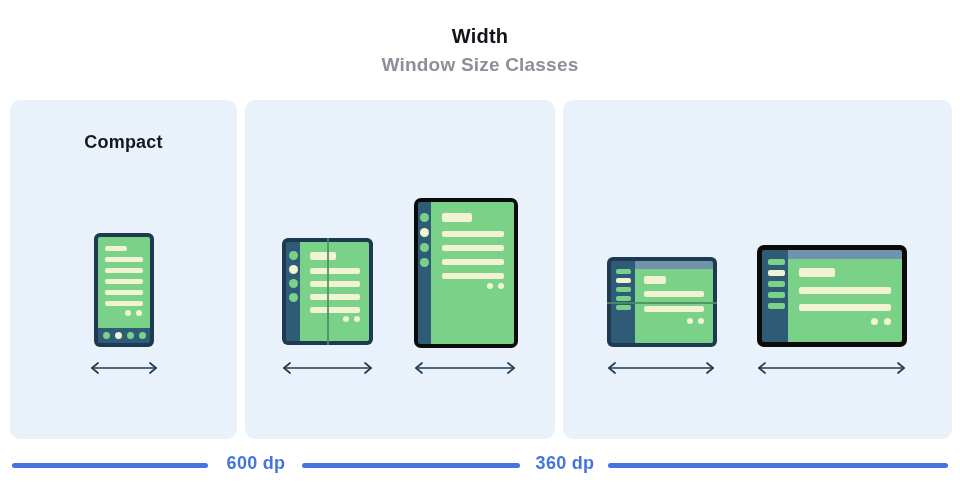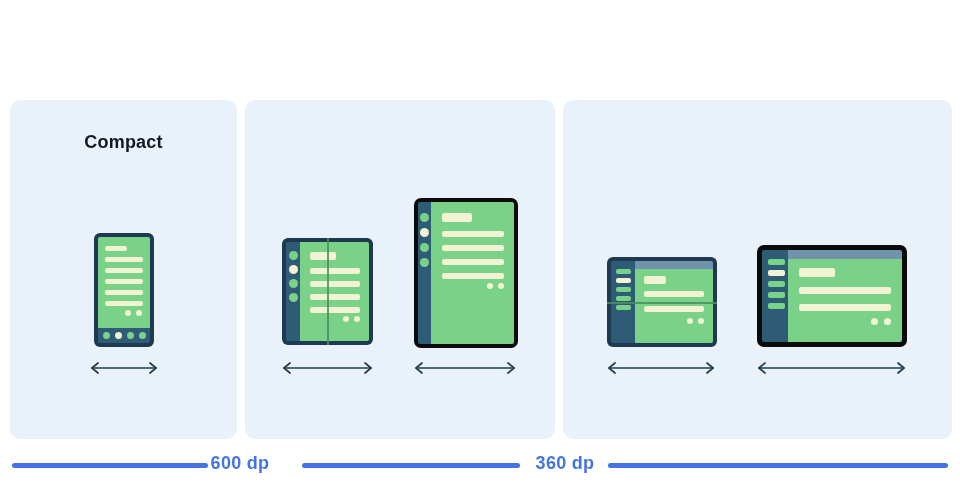--- a/index.html
+++ b/index.html
@@ -87,28 +87,30 @@
   
   .arrow{position:absolute;top:261px;height:14px;}
   .arrow svg{display:block;}
   
   .ruler-seg{position:absolute;top:463px;height:5px;background:#4374e0;border-radius:3px;}
   .seg-1{left:12px;width:196px;}
   .seg-2{left:302px;width:218px;}
   .seg-3{left:608px;width:340px;}
   .ruler-label{position:absolute;top:453px;width:84px;text-align:center;
                font-size:18px;font-weight:bold;color:#4374e0;letter-spacing:.3px;}
-  .label-600{left:198px;}
+  .label-600{left:214px;}
   .label-840{left:523px;}
 </style>
 </head>
 <body>
 
 <div class="page">
 
+  <div class="hdr-title">Width</div>
+  <div class="hdr-subtitle">Window Size Classes</div>
 
   <div class="panel panel-compact">
     <div class="panel-label">Compact</div>
 
     <div class="device phone">
       <div class="phone-screen">
         <div class="cl phone-line" style="width:22px"></div>
         <div class="cl phone-line"></div>
         <div class="cl phone-line"></div>
         <div class="cl phone-line"></div>

